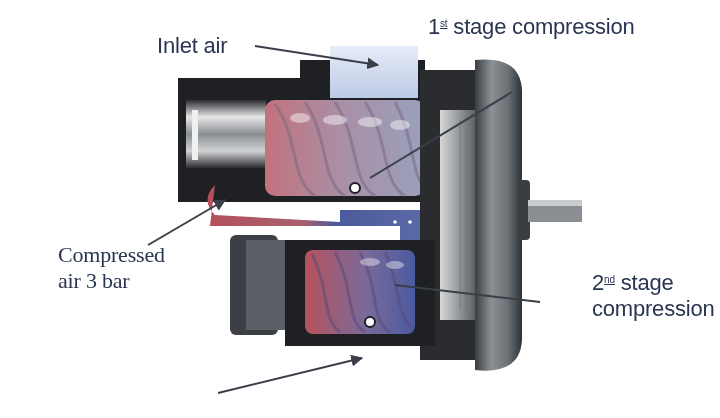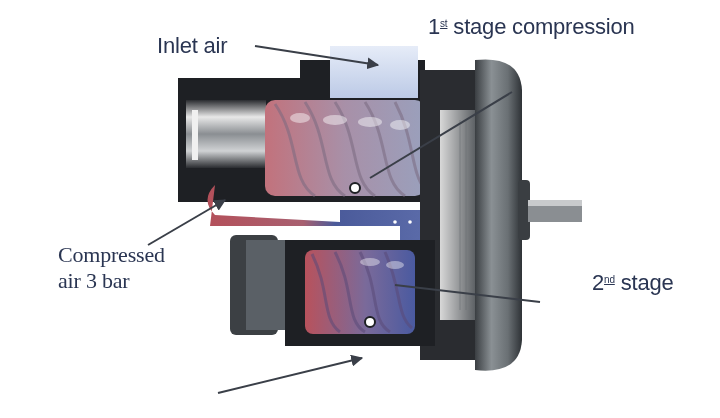--- a/index.html
+++ b/index.html
@@ -129,16 +129,17 @@
     <span>1</span><sup>st</sup><span> stage compression</span>
   </div>
 
   <div class="label" style="left:58px; top:242px;font-family:Liberation Serif, serif;">
     <div>Compressed</div>
     <div>air 3 bar</div>
   </div>
 
   <div class="label" style="left:548px; top:270px;margin-left:44px;">
     <div><span>2</span><sup>nd</sup><span> stage</span></div>
+    <div>compression</div>
   </div>
 
 
 </div>
 
 </body></html>

